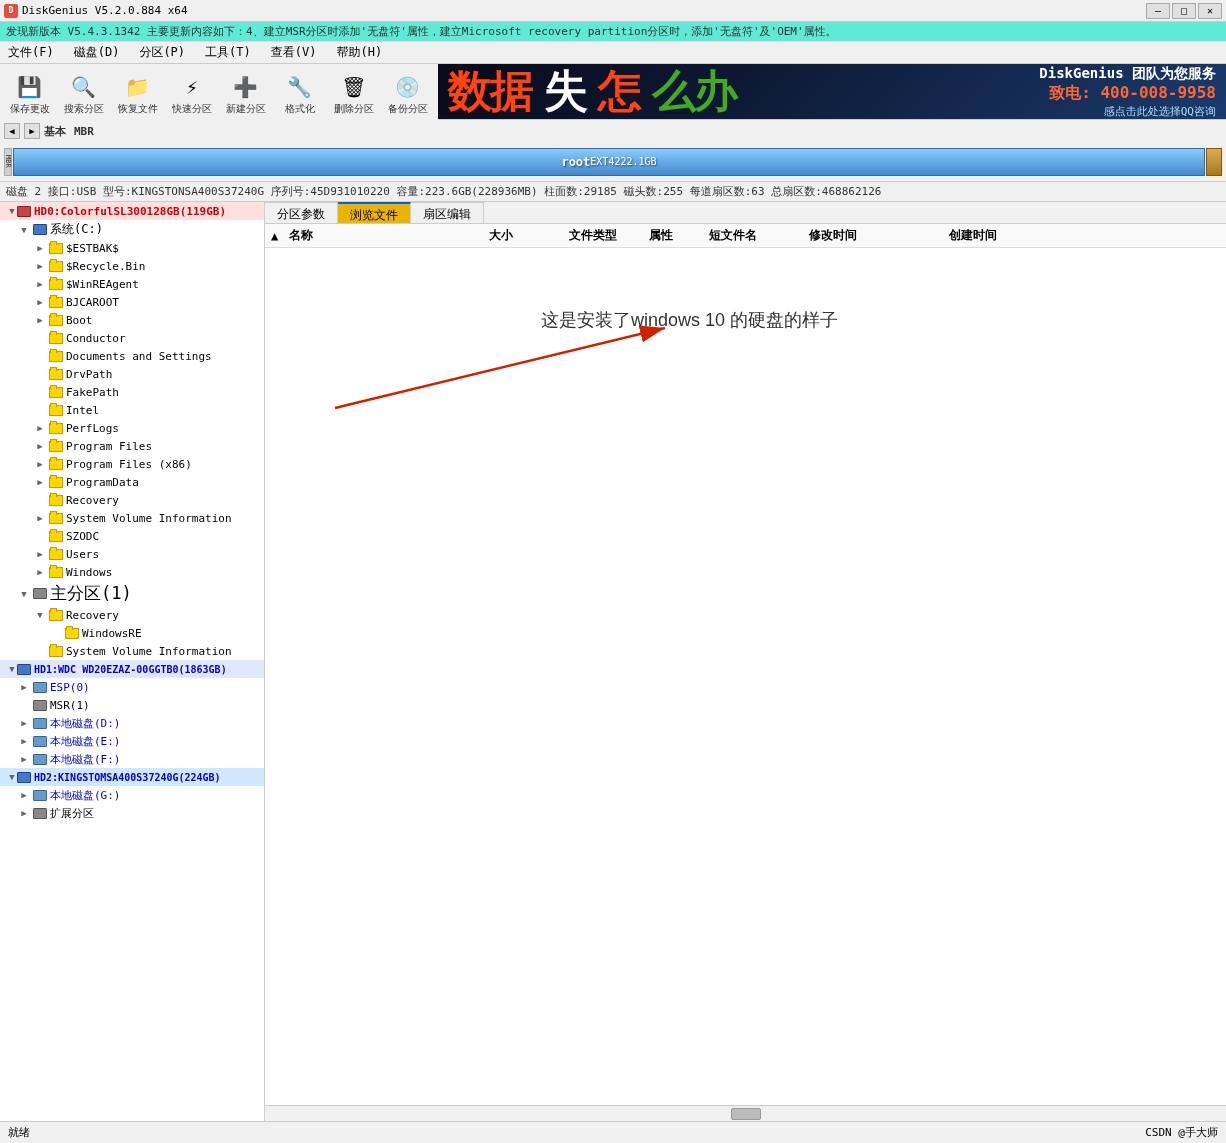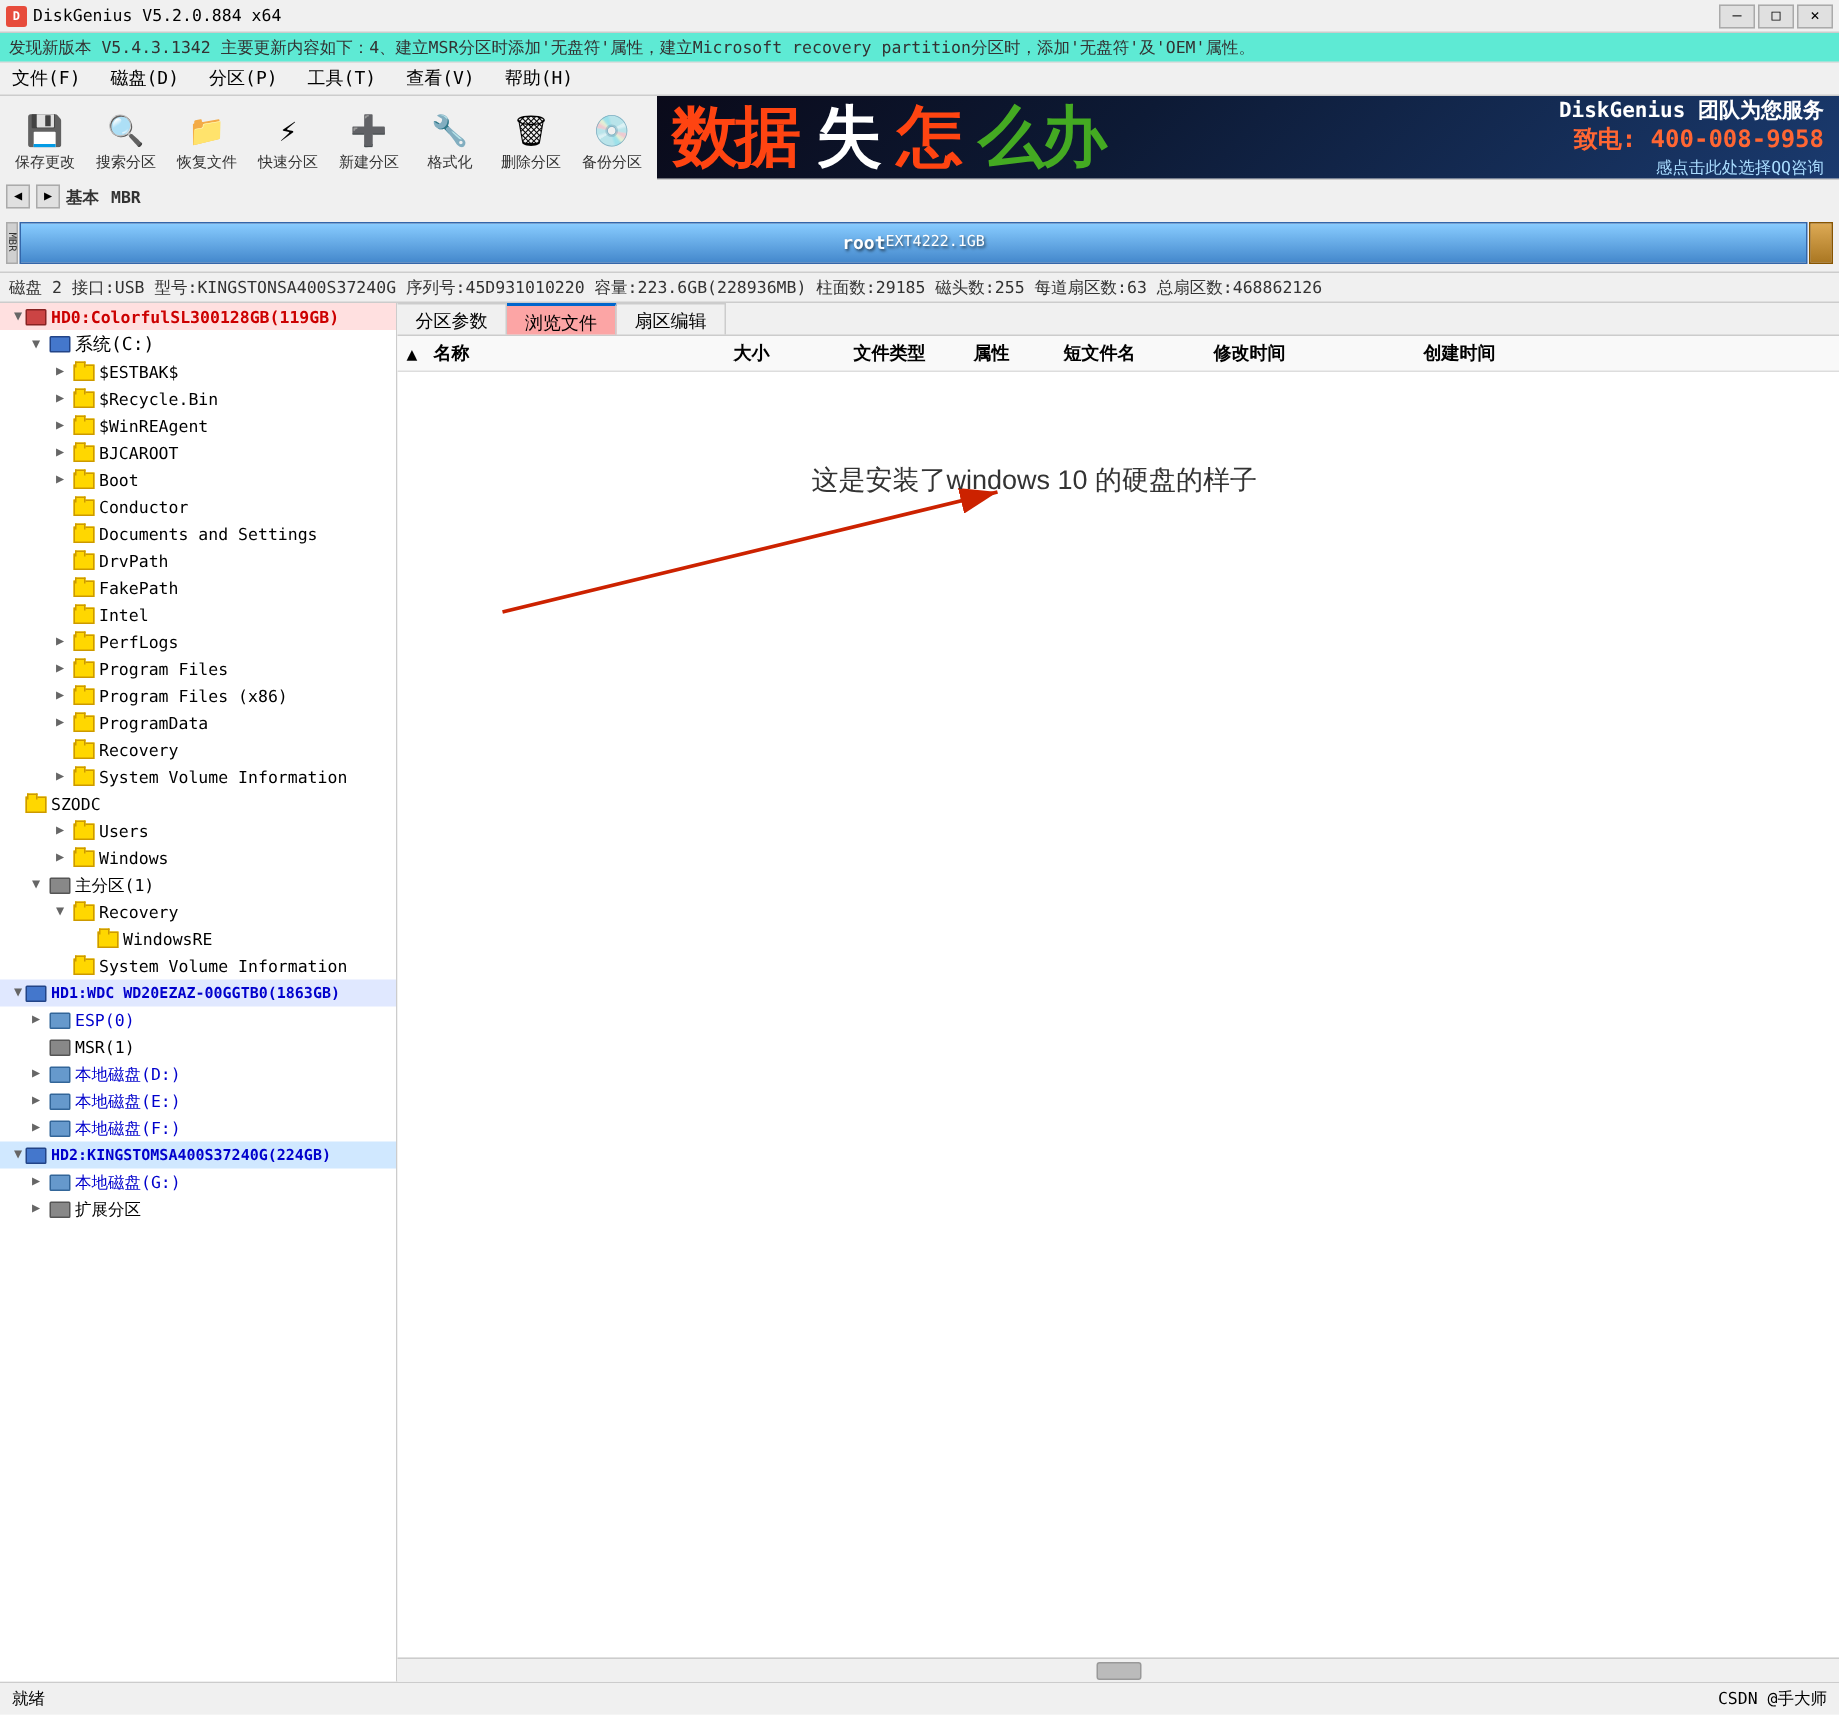--- a/index.html
+++ b/index.html
@@ -41,21 +41,21 @@
     .folder-icon::before { content: ''; position: absolute; top: -3px; left: 0; width: 5px; height: 3px; background: #ffd700; border: 1px solid #cc9900; border-bottom: none; }
     .tree-label { font-size: 11px; padding-left: 2px; }
     .tree-label.blue { color: #0000cc; }
     .tree-label.red { color: #cc0000; }
     .indent-1 { padding-left: 8px; }
     
     
     .right-panel { flex: 1; background: white; display: flex; flex-direction: column; }
     .right-tabs { display: flex; border-bottom: 1px solid #ccc; background: #f0f0f0; height: 22px; }
     .right-tab { padding: 3px 12px; font-size: 12px; cursor: pointer; border-right: 1px solid #ccc; border-top: 1px solid #ccc; }
-    .right-tab.active { background: #fca5a5; border-top: 2px solid #0066cc; }
+    .right-tab.active { background: #eab308; border-top: 2px solid #0066cc; }
     .right-content { flex: 1; position: relative; }
     
     
     .file-header { display: flex; padding: 3px 6px; border-bottom: 1px solid #ddd; background: #f9f9f9; font-size: 12px; font-weight: bold; }
     .col-name { width: 200px; }
     .col-size { width: 80px; }
     .col-type { width: 80px; }
     .col-attr { width: 60px; }
     .col-short { width: 100px; }
     .col-modified { width: 140px; }
@@ -297,21 +297,21 @@
         </span>
       <span class="tree-label">Recovery</span>
     </div>
     <div class="tree-item" style="padding-left:32px;">
       <span class="tree-expand">▶</span>
       <span class="tree-icon">
           <div class="folder-icon"></div>
         </span>
       <span class="tree-label">System Volume Information</span>
     </div>
-    <div class="tree-item" style="">
+    <div class="tree-item" style="padding-left:32px;">
       <span class="tree-expand" style="visibility:hidden;"></span>
       <span class="tree-icon">
           <div class="folder-icon"></div>
         </span>
       <span class="tree-label">SZODC</span>
     </div>
     <div class="tree-item" style="padding-left:32px;">
       <span class="tree-expand">▶</span>
       <span class="tree-icon">
           <div class="folder-icon"></div>
@@ -324,21 +324,21 @@
           <div class="folder-icon"></div>
         </span>
       <span class="tree-label">Windows</span>
     </div>
 
     <div class="tree-item" style="padding-left:16px;">
       <span class="tree-expand">▼</span>
       <span class="tree-icon">
           <div style="width:14px;height:11px;background:#888;border:1px solid #555;border-radius:1px;"></div>
         </span>
-      <span class="tree-label" style="font-size:11px;">主分区(1)</span>
+      <span class="tree-label" style="font-size:17px;">主分区(1)</span>
     </div>
     <div class="tree-item" style="padding-left:32px;">
       <span class="tree-expand">▼</span>
       <span class="tree-icon">
           <div class="folder-icon"></div>
         </span>
       <span class="tree-label">Recovery</span>
     </div>
     <div class="tree-item" style="padding-left:48px;">
       <span class="tree-expand" style="visibility:hidden;"></span>

